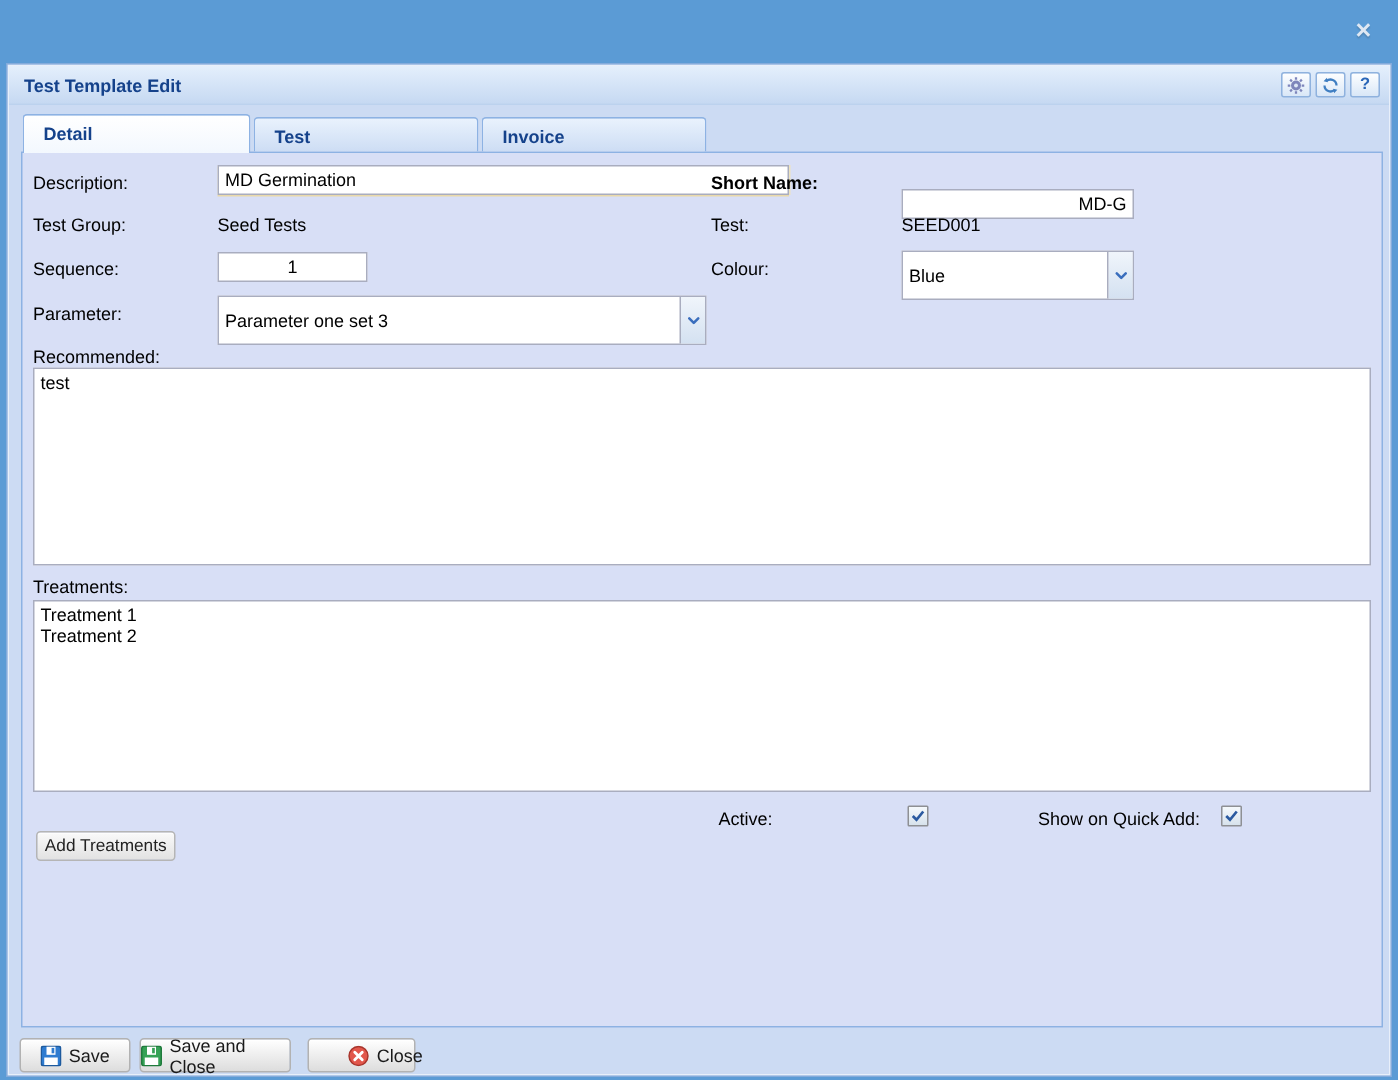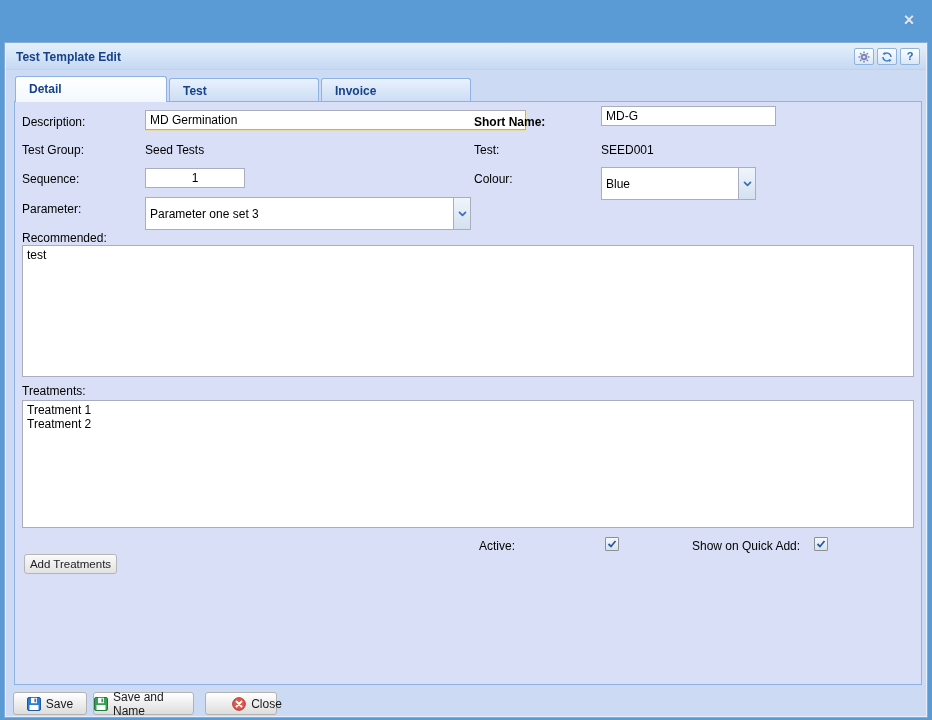--- a/index.html
+++ b/index.html
@@ -146,21 +146,21 @@
 
   <div class="tab active" style="left:10px;width:152px;">Detail</div>
   <div class="tab" style="left:164px;width:150px;">Test</div>
   <div class="tab" style="left:316px;width:150px;">Invoice</div>
 
   <div class="panel">
 
     <div class="lbl" style="left:7px;top:13px;">Description:</div>
     <input class="txt focus-glow" style="left: 130px; top: 8px; width: 381px;" value="MD Germination">
     <div class="lbl" style="left:459px;top:13px;font-weight:bold;">Short Name:</div>
-    <input class="txt" style="left: 586px; top: 4px; width: 175px;" value="MD-G">
+    <input class="txt" style="left: 586px; top: 24px; width: 155px; text-align: right;" value="MD-G">
 
     <div class="lbl" style="left:7px;top:41px;">Test Group:</div>
     <div class="val" style="left:130px;top:41px;">Seed Tests</div>
     <div class="lbl" style="left:459px;top:41px;">Test:</div>
     <div class="val" style="left:586px;top:41px;">SEED001</div>
 
     <div class="lbl" style="left:7px;top:70px;">Sequence:</div>
     <input class="txt" style="left: 130px; top: 66px; width: 100px; text-align: center;" value="1">
     <div class="lbl" style="left:459px;top:70px;">Colour:</div>
     <div class="combo" style="left:586px;top:65px;width:155px;">
@@ -227,21 +227,21 @@
   </div>
   <div class="btn" style="left:88px;top:649px;width:101px;">
     <span class="icon">
       <svg width="14" height="14" viewBox="0 0 14 14">
         <rect x="0.5" y="0.5" width="13" height="13" rx="1.5" fill="#35a155" stroke="#1f7a3c"></rect>
         <rect x="4" y="0.8" width="6" height="5.4" fill="#fff"></rect>
         <rect x="7.4" y="1.6" width="1.8" height="3.6" fill="#35a155"></rect>
         <rect x="2.5" y="8" width="9" height="5" fill="#fff"></rect>
       </svg>
     </span>
-    <span>Save and Name</span>
+    <span>Save and Close</span>
   </div>
   <div class="btn" style="left:200px;top:649px;width:72px;padding-left:32px;">
     <span class="icon">
       <svg width="14" height="14" viewBox="0 0 14 14">
         <circle cx="7" cy="7" r="6.3" fill="#e2574c" stroke="#a8352c"></circle>
         <path d="M4.5 4.5 L9.5 9.5 M9.5 4.5 L4.5 9.5" stroke="#fff" stroke-width="1.9" stroke-linecap="round"></path>
       </svg>
     </span>
     <span>Close</span>
   </div>

